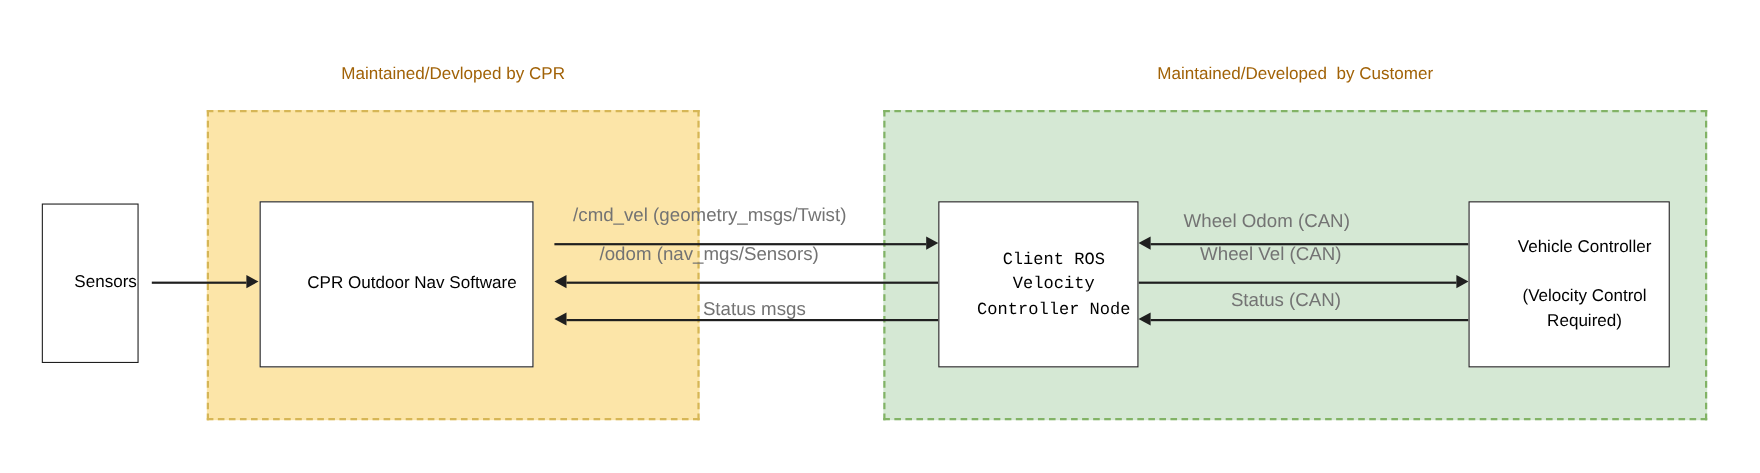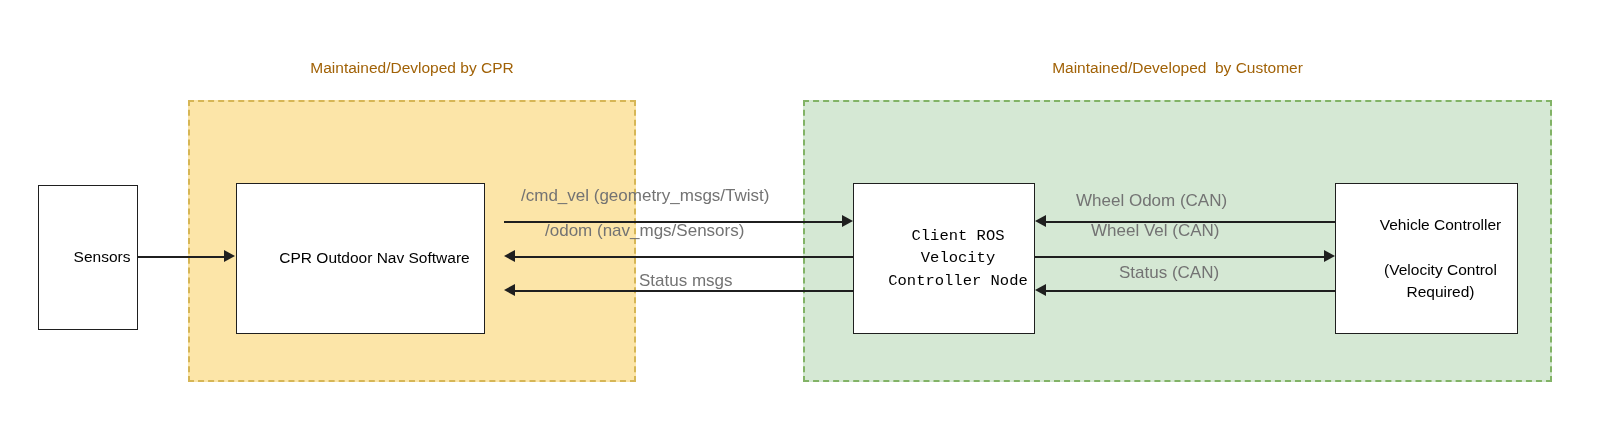--- a/index.html
+++ b/index.html
@@ -63,21 +63,21 @@
     display: flex;
     align-items: center;
     justify-content: center;
     text-align: center;
     font-size: 15.5px;
     color: #000000;
     line-height: 1.45;
     white-space: pre-line;
     padding-left: 28px;
   }
-  .node-sensors   { left: 38px;   top: 185px; width: 100px; height: 145px; }
+  .node-sensors   { left: 38px;   top: 185px; width: 88px; height: 145px; }
   .node-cpr-nav   { left: 236px;  top: 183px; width: 249px; height: 151px; }
   .node-client    { left: 853px;  top: 183px; width: 182px; height: 151px; font-family: Liberation Mono, monospace; }
   .node-vehicle   { left: 1335px; top: 183px; width: 183px; height: 151px; }
 
   
   .edge {
     position: absolute;
     height: 1.6px;
     background: #1f1f1f;
   }

